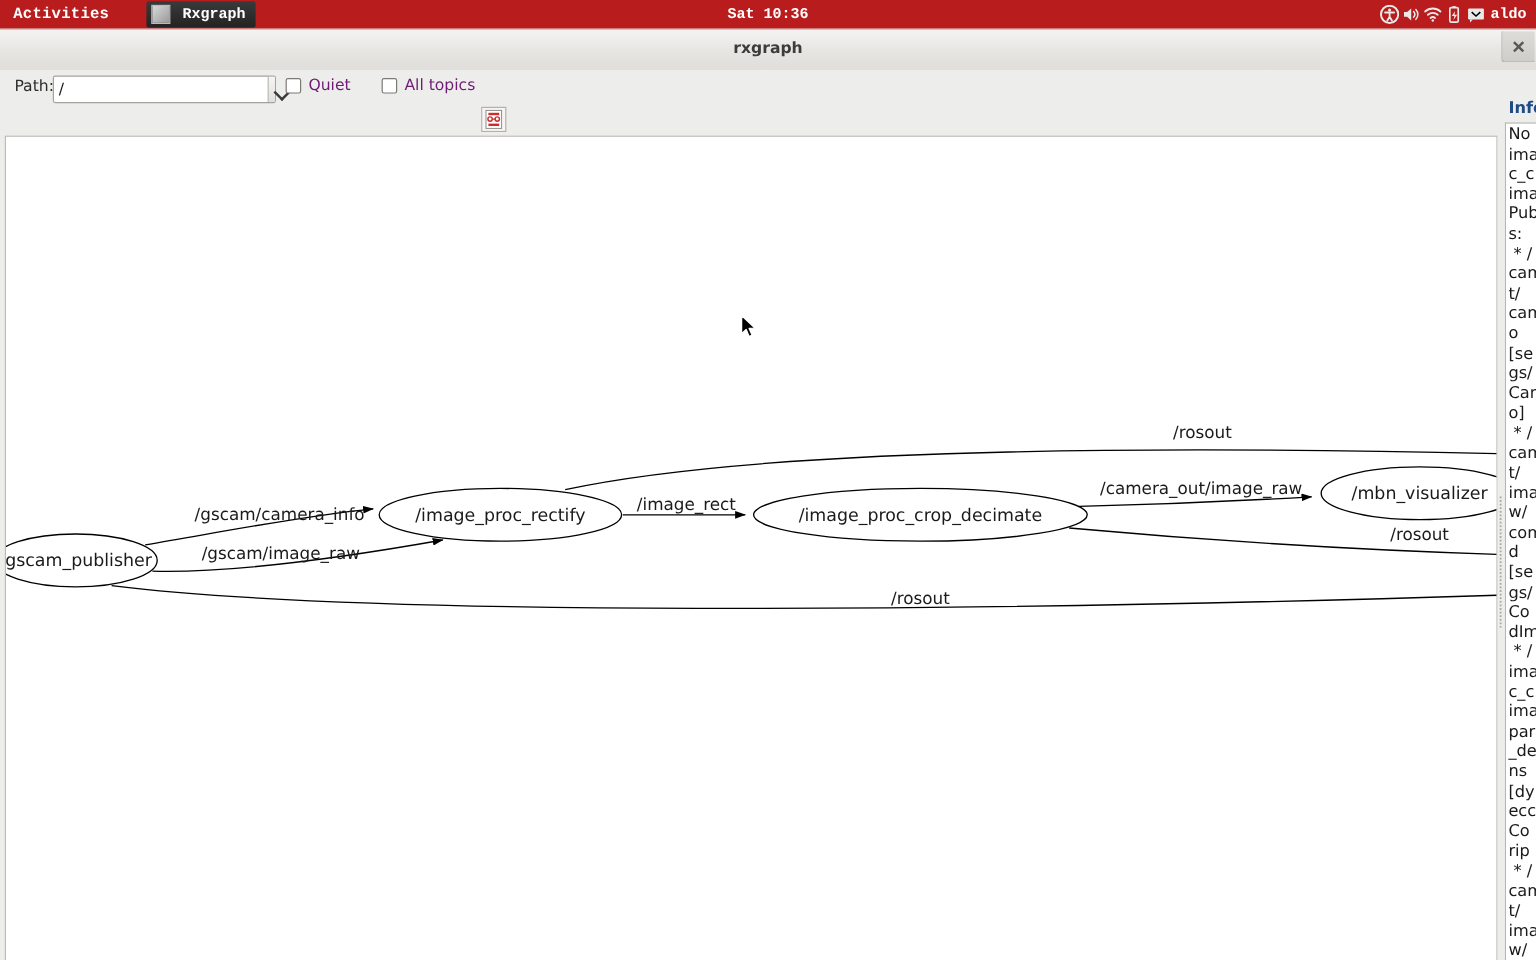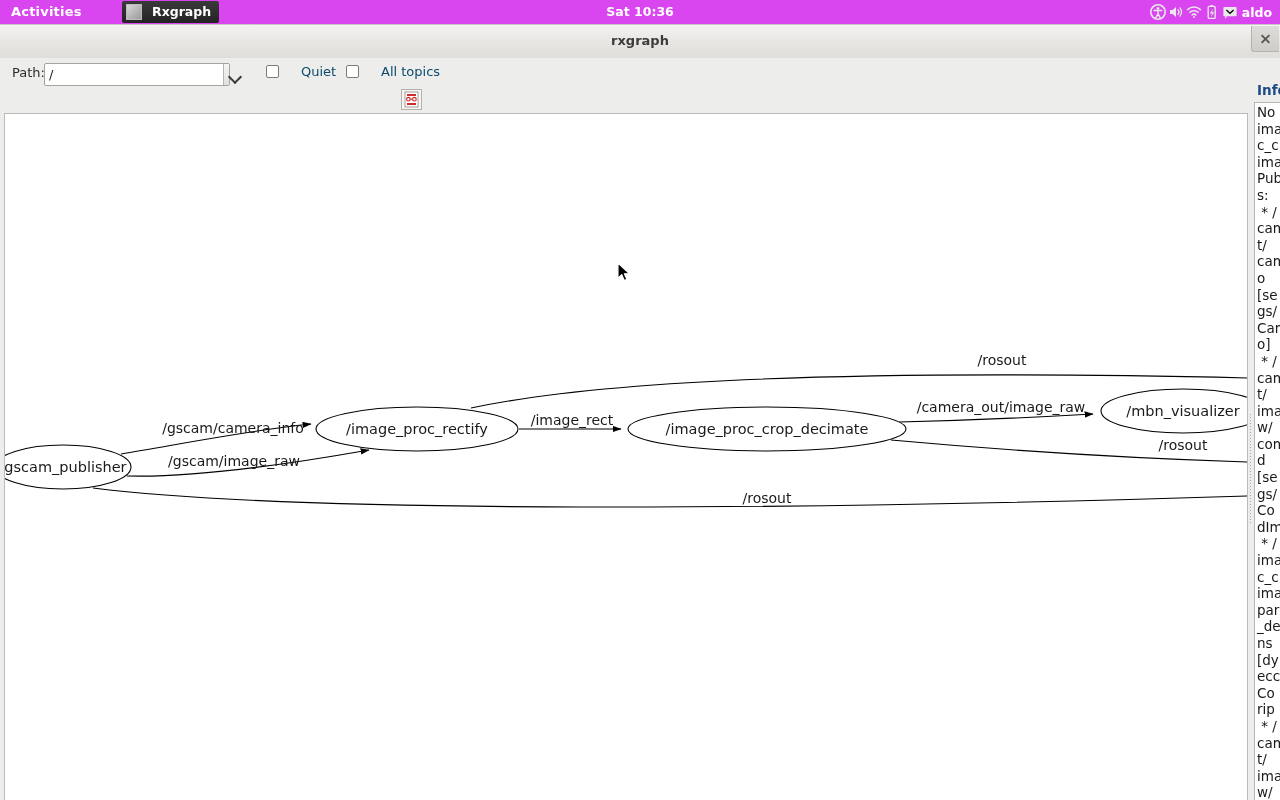--- a/index.html
+++ b/index.html
@@ -17,24 +17,25 @@
     width: 1280px;
     height: 800px;
     overflow: hidden;
   }
 
   
   .topbar {
     position: absolute;
     left: 0; top: 0;
     width: 1280px; height: 24px;
-    background: #d946ef;
+    background: #b91c1c;
     color: #ffffff;
     font-size: 12.5px;
     font-weight: bold;
+    font-family: Liberation Mono, monospace;
   }
   .topbar-activities {
     position: absolute;
     left: 11px; top: 0;
     height: 24px;
     line-height: 24px;
     font-size: 13px;
     font-weight: bold;
     color: #ffffff;
     letter-spacing: 0.2px;
@@ -180,24 +181,23 @@
     width: 8px; height: 8px;
     border-left: 2px solid #3a3937;
     border-bottom: 2px solid #3a3937;
     transform: rotate(-45deg);
   }
   .chk-wrap {
     position: absolute;
     top: 6px;
     display: flex;
     align-items: center;
-    gap: 22px;
+    gap: 6px;
     font-size: 13px;
-    color: #0c4a6e;
-    margin-left: 28px;
+    color: #701a75;
   }
   .chk-box {
     width: 13px; height: 13px;
     box-sizing: border-box;
     background: #ffffff;
     border: 1px solid #7d7a75;
     border-radius: 2px;
   }
   .tb-iconbtn {
     position: absolute;

